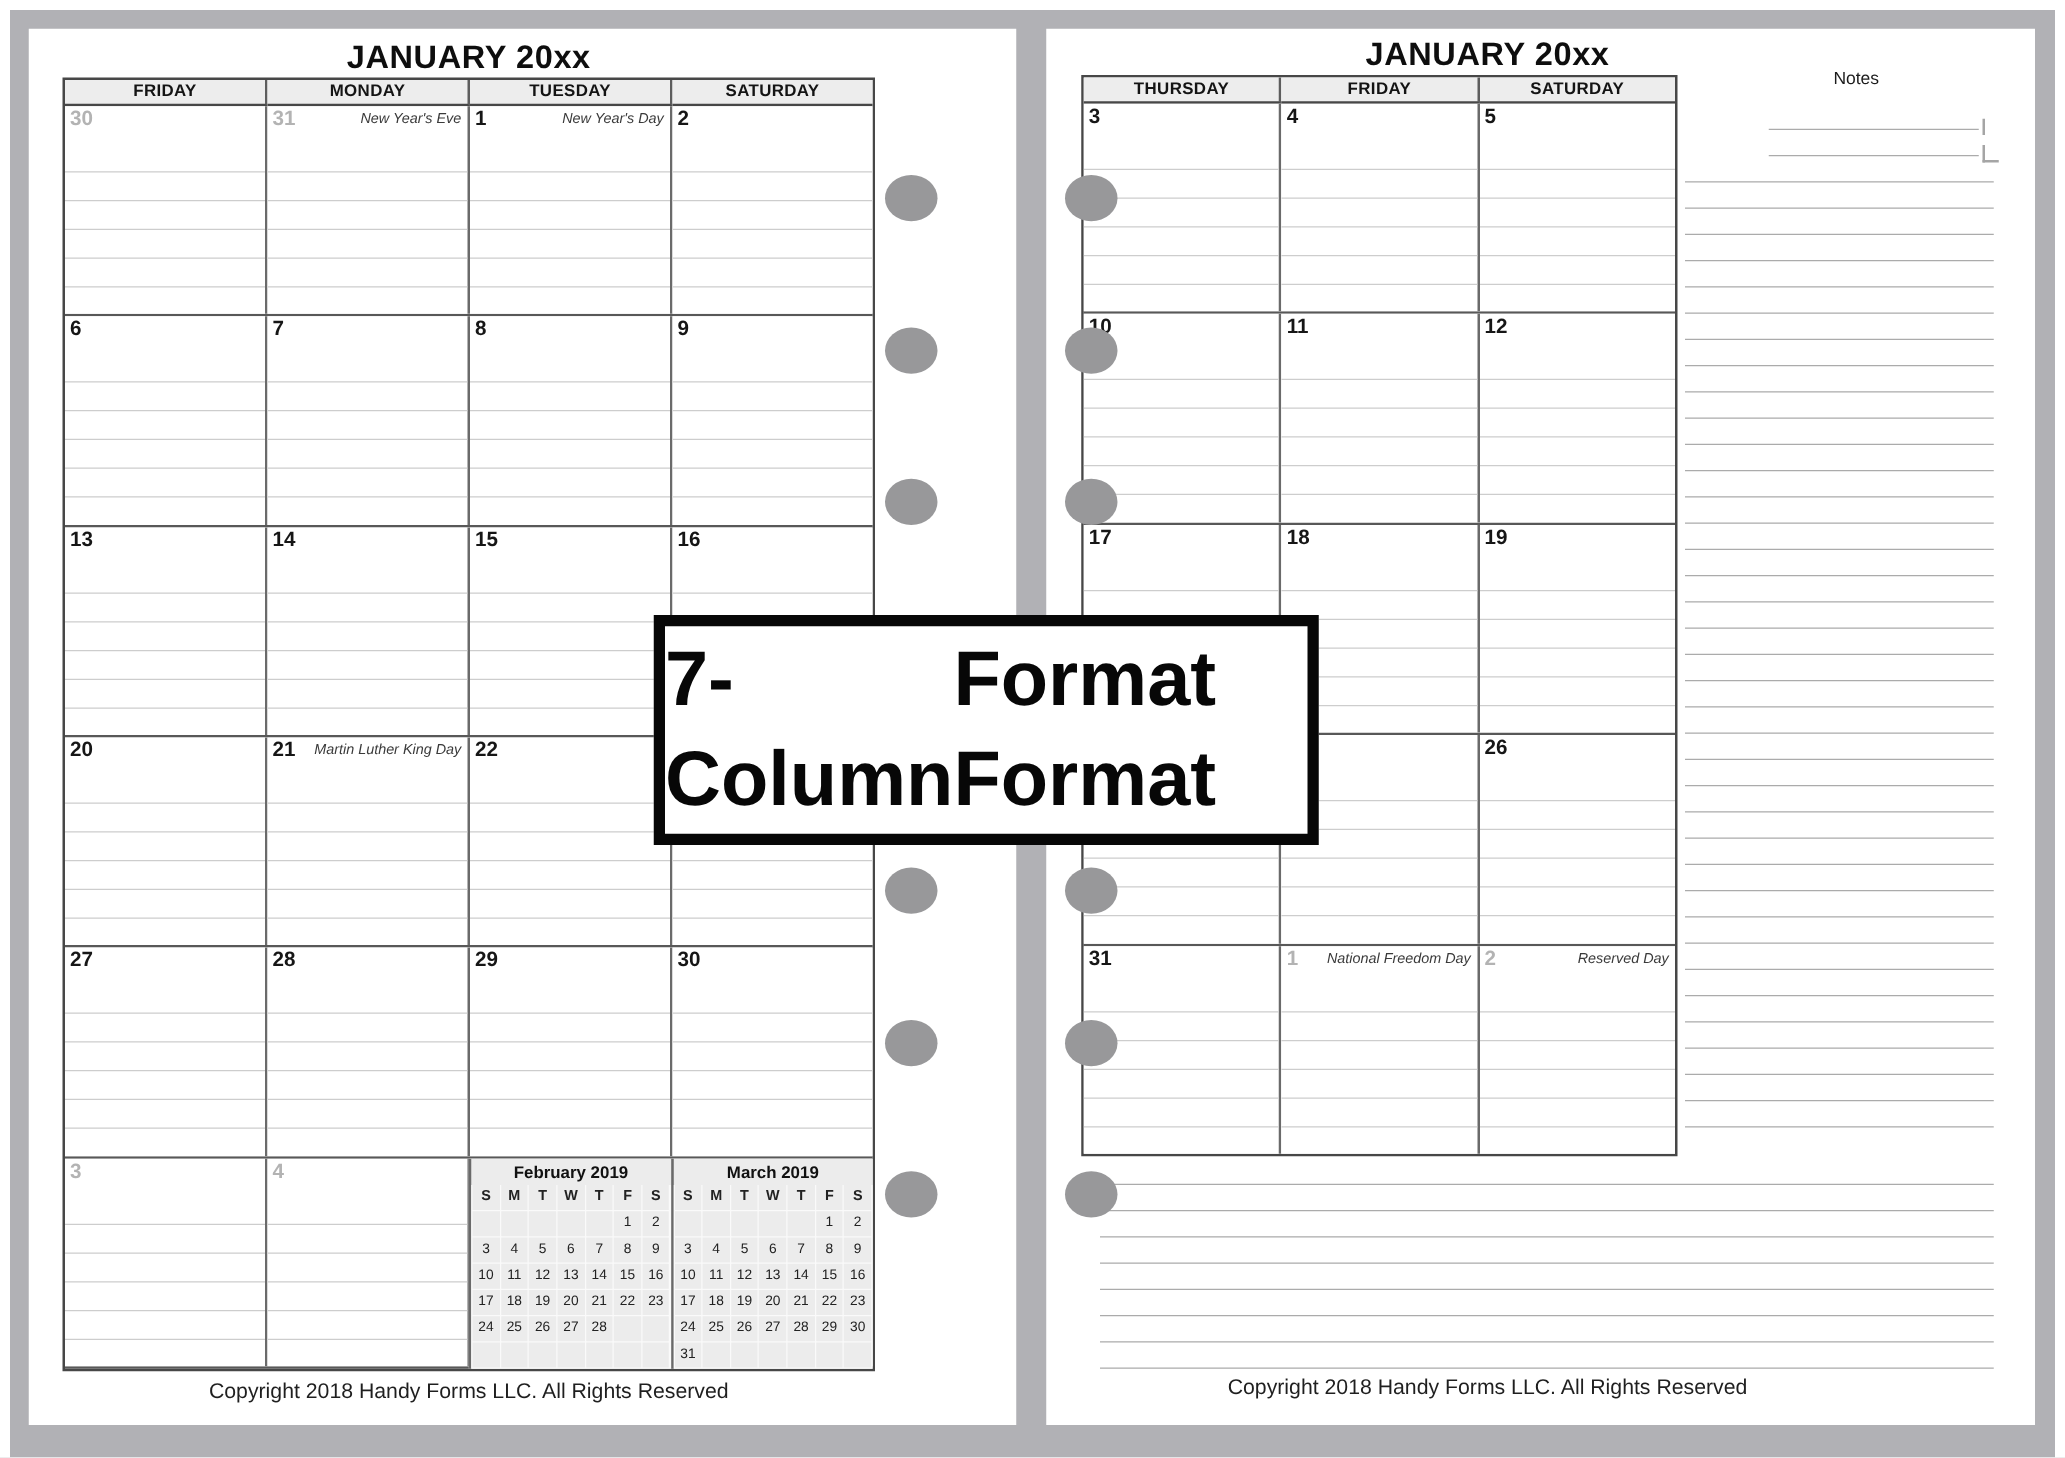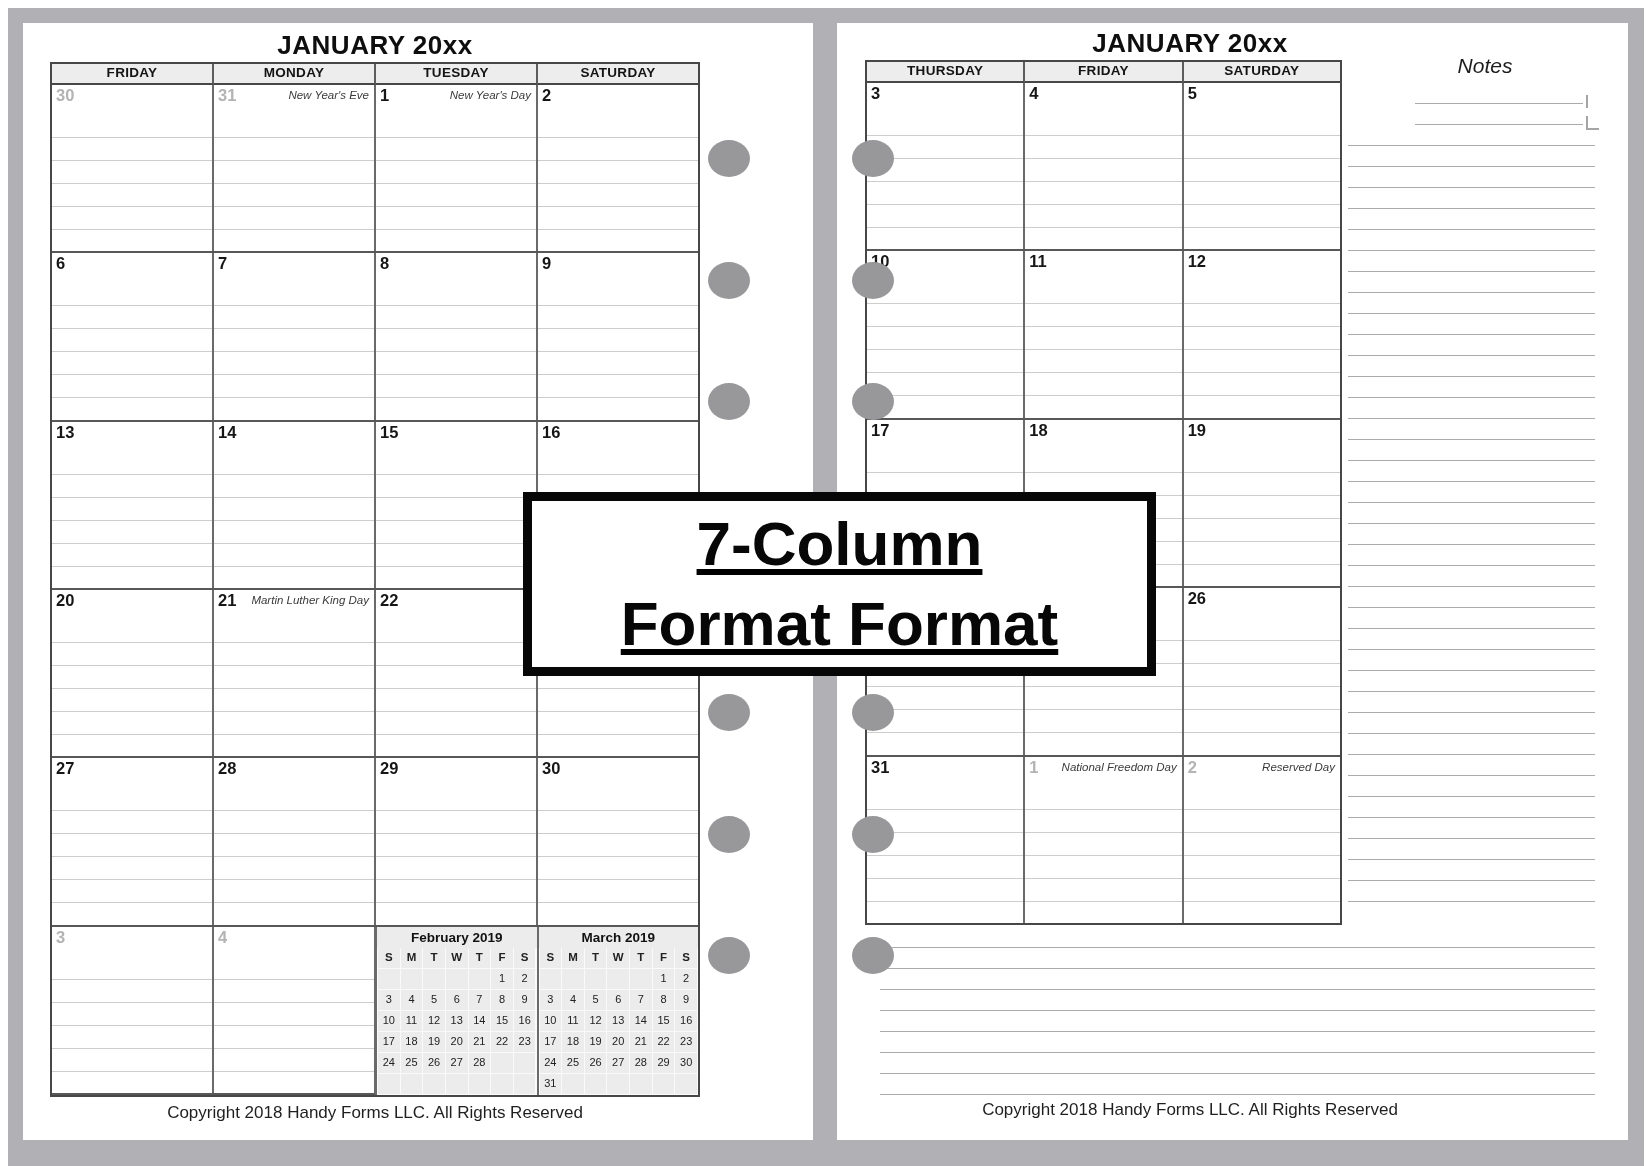--- a/index.html
+++ b/index.html
@@ -33,27 +33,27 @@
 
   .mini-block { position:absolute; right:0; bottom:0; width:50%; height:168.5px; display:flex; z-index:5; }
   .mini-half  { flex:1; background:#ececec; border-left:2px solid #6a6a6a; display:flex; flex-direction:column; }
   .mini-title { flex:0 0 21px; height:21px; font-size:13.5px; font-weight:bold; text-align:center;
                 line-height:22px; color:#111; }
   .mini-grid  { flex:1; display:grid; grid-template-columns:repeat(7,1fr); grid-template-rows:repeat(7,1fr);
                 gap:1px; background:#fafafa; padding:0 1px 1px 1px; }
   .mini-cell  { background:#ececec; font-size:11px; line-height:19px; text-align:center; color:#222; }
   .mini-cell.hdrL { font-weight:bold; font-size:11.5px; }
 
-  .notes-label { position:absolute; font-size:21px; color:#1c1c1c;font-style:italic; }
+  .notes-label { position:absolute; font-size:14px; color:#1c1c1c; }
   .nline { position:absolute; height:1px; background:#ababab; }
   .dot   { position:absolute; width:42px; height:37px; border-radius:50%; background:#98989a; }
 
-  .overlay { position:absolute; left:523px; top:492px; width:633px; height:184px; background:#fff;
-             border:9px solid #070707; display:flex; flex-direction:column; justify-content:center;
-             align-items:center; z-index:20;text-decoration:underline; }
+  .overlay { position:absolute; left:523px; top:492px; width:532px; height:184px; background:#fff;
+             border:9px solid #070707; display:flex; flex-direction:row; justify-content:center;
+             align-items:center; z-index:20; }
   .overlay div { font-size:62px; font-weight:bold; color:#070707; line-height:80px; letter-spacing:0; }
 
   .copyright { position:absolute; font-size:17px; color:#1f1f1f; text-align:center; }
 </style>
 </head>
 <body>
 
 <div class="canvas">
   <div class="frame"></div>
   <div class="page page-left"></div>

